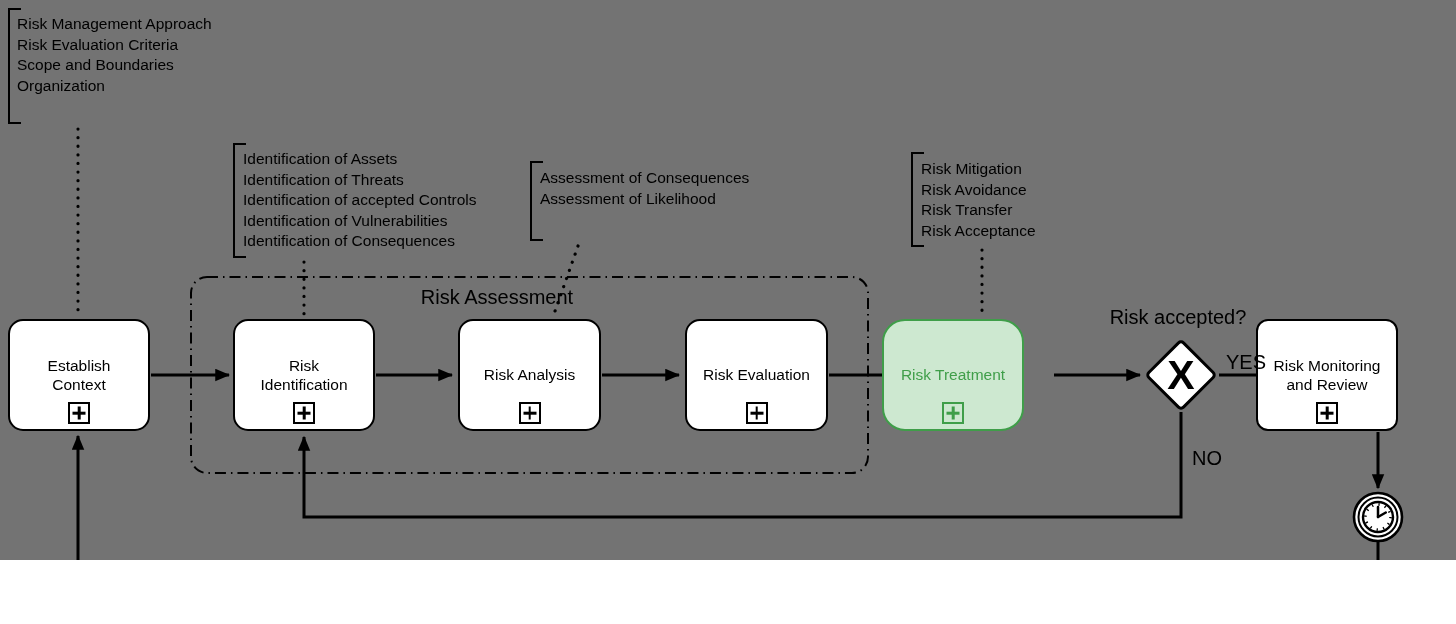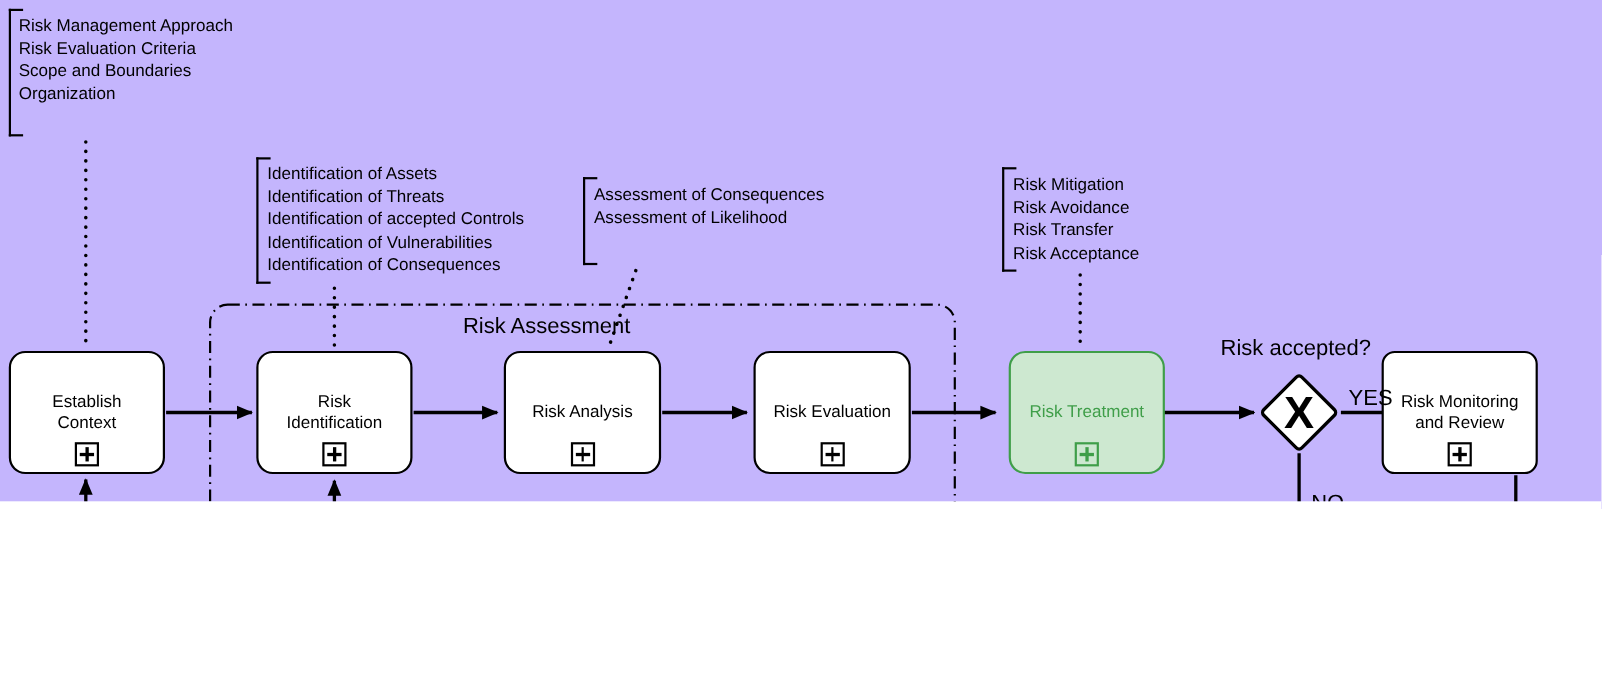--- a/index.html
+++ b/index.html
@@ -1,17 +1,17 @@
 <!DOCTYPE html>
 <html><head>
 <meta charset="utf-8">
 <style>
   html,body{margin:0;padding:0;background:#fff;}
   .stage{
-    position:relative;width:1456px;height:456px;background:#c4b5fd;overflow:hidden;
+    position:relative;width:1456px;height:560px;background:#737373;overflow:hidden;
     font-family:"Liberation Sans",sans-serif;color:#000;
   }
   .layer-svg{position:absolute;left:0;top:0;z-index:1;}
   
   .anno{position:absolute;z-index:3;}
   .bracket{position:absolute;width:13px;border:2.6px solid #000;border-right:none;box-sizing:border-box;}
   .items{position:absolute;}
   .item{font-size:15.5px;line-height:20.5px;white-space:nowrap;}
   .bracket-1{left:8px;top:8px;height:116px;}
   .items-1{left:17px;top:14px;}
@@ -29,21 +29,21 @@
     font-size:15.5px;line-height:19.5px;
   }
   .node .label{display:inline-block;}
   .w80{max-width:84px;}
   .w105{max-width:106px;}
   .w125{max-width:122px;}
   .node-establish{left:8px;}
   .node-identification{left:233px;}
   .node-analysis{left:458px;width:143px;}
   .node-evaluation{left:685px;width:143px;}
-  .node-treatment{left:917px;}
+  .node-treatment{left:882px;border-radius:23px;}
   .node-monitoring{left:1256px;border-radius:12px;}
   .node--highlight{background:#cde8d0;border-color:#3f9e49;color:#3f9e49;}
   
   .plus{position:absolute;left:50%;bottom:5px;transform:translateX(-50%);
     width:22px;height:22px;border:2.2px solid currentColor;box-sizing:border-box;background:transparent;}
   .plus::before,.plus::after{content:"";position:absolute;left:50%;top:50%;background:currentColor;}
   .plus::before{width:13px;height:2.6px;transform:translate(-50%,-50%);}
   .plus::after{width:2.6px;height:13px;transform:translate(-50%,-50%);}
   
   .gateway-diamond{position:absolute;z-index:2;left:1155px;top:349px;width:52px;height:52px;

